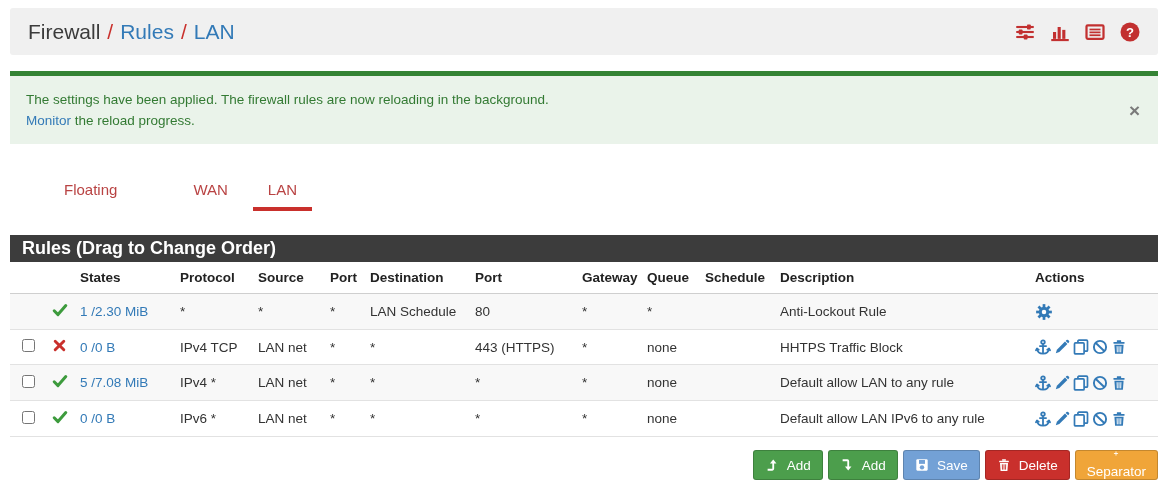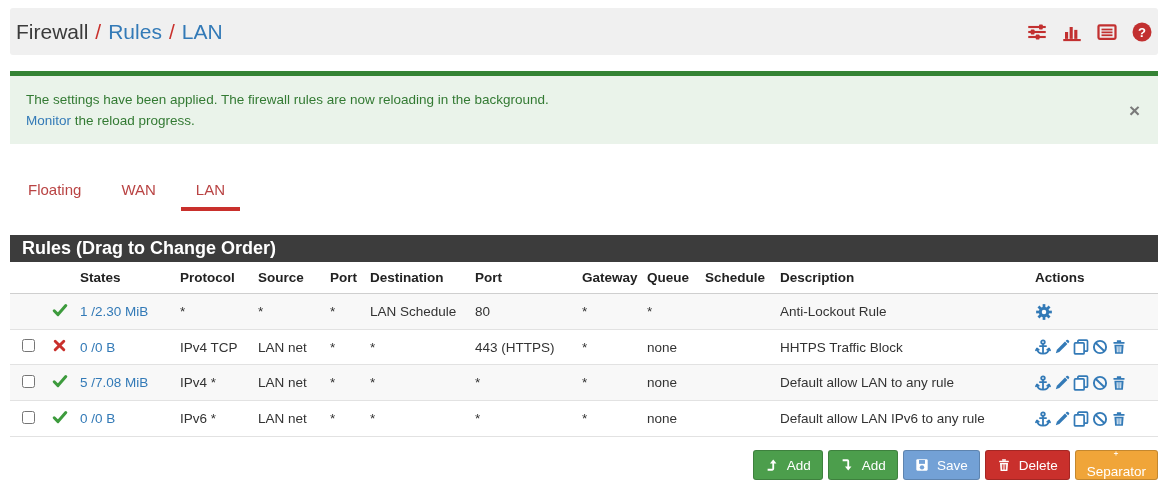--- a/index.html
+++ b/index.html
@@ -9,21 +9,21 @@
     width:1168px; height:493px; overflow:hidden;
     background:#ffffff;
     font-family:"Liberation Sans","DejaVu Sans",sans-serif;
     color:#333;
   }
   
   .topbar {
     margin:8px 10px 0 10px; height:47px;
     background:#f0f0f0; border-radius:3px;
     display:flex; align-items:center; justify-content:space-between;
-    padding:0 6px;
+    padding:0 18px;
   }
   .breadcrumb { font-size:21px; color:#3b3b3b; }
   .breadcrumb .bc-sep  { color:#c9302c; margin:0 7px; }
   .breadcrumb .bc-link { color:#337ab7; cursor:pointer; text-decoration:none; }
   .topbar-icons { display:flex; align-items:center; gap:15px; }
   .hicon { display:block; cursor:pointer; line-height:0; }
   
   .alert {
     margin:16px 10px 0 10px;
     background:#eaf3ea; border-top:5px solid #348334;
@@ -33,21 +33,21 @@
   }
   .alert-link { color:#337ab7; text-decoration:none; cursor:pointer;margin-top:21px; }
   .alert-close {
     position:absolute; right:18px; top:50%; transform:translateY(-50%);
     color:#7a7a7a; font-size:19px; font-weight:bold; cursor:pointer; line-height:1;
   }
   
   .tabs { margin:37px 0 0 28px; display:flex; align-items:flex-end; }
   .tab {
     color:#b94343; font-size:15px; text-decoration:none; cursor:pointer;
-    padding:0 0 13px 0; margin-right:40px;
+    padding:0 0 13px 0; margin-right:40px;margin-left:36px;
   }
   .tab.active {
     border-bottom:4px solid #c9302c;
     padding:0 15px 9px 15px; margin-left:-15px; margin-right:25px;
   }
   
   .panel { margin:24px 10px 0 10px; }
   .panel-heading {
     background:#3c3c3c; color:#ffffff;
     font-size:18px; font-weight:bold;

